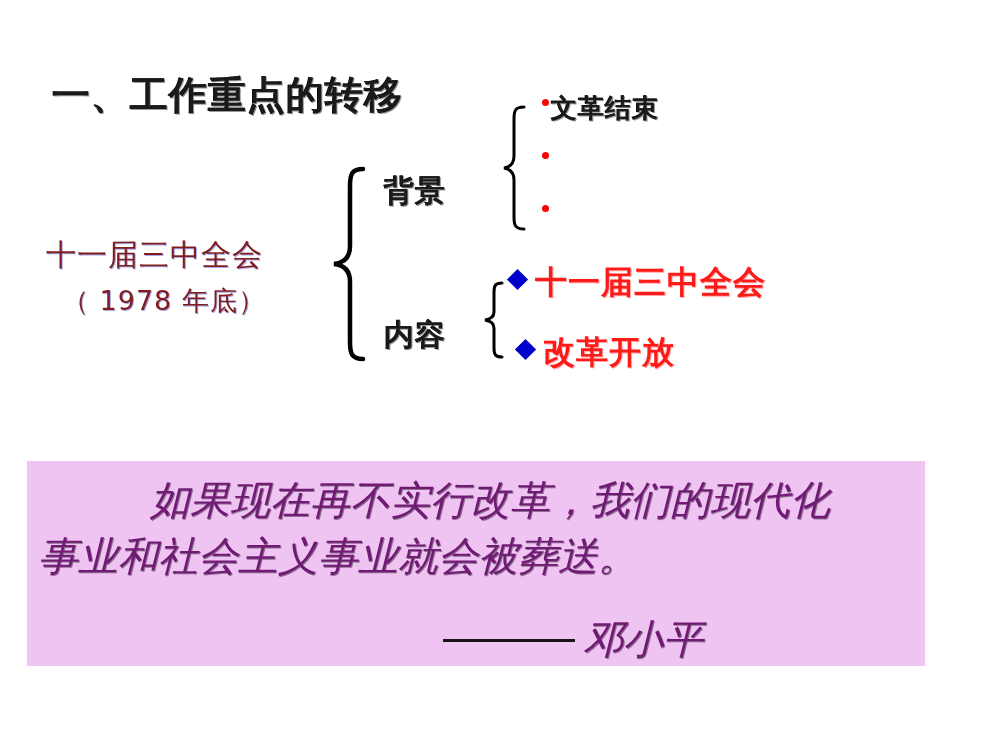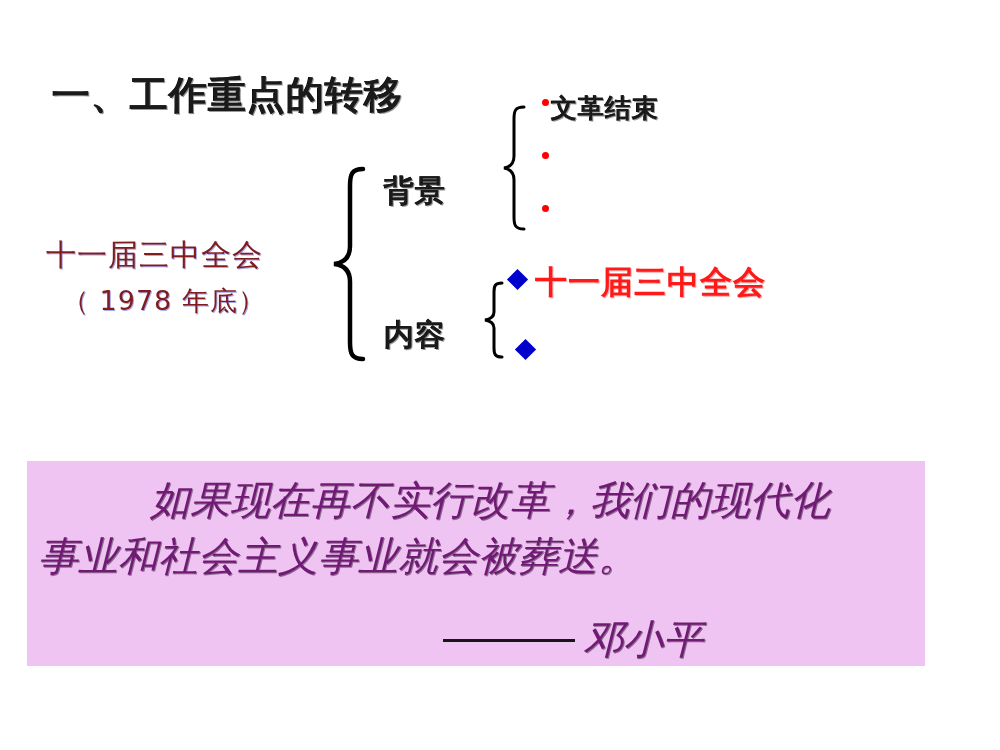--- a/index.html
+++ b/index.html
@@ -164,21 +164,21 @@
 </div>
 
 <svg class="brace" style="left:480px; top:280px;" width="24" height="80" viewBox="0 0 24 80">
   <path d="M22 3 C 15 3, 14 6, 14 12 L 14 32 C 14 37, 11 39, 5 40 C 11 41, 14 43, 14 48 L 14 68 C 14 74, 15 77, 22 77" fill="none" stroke="#000" stroke-width="3" stroke-linecap="round"></path>
 </svg>
 
 <div class="abs content-item outlined-red" style="left:506px; top:262px;">
   <span class="diamond"></span><span>十一届三中全会</span>
 </div>
 <div class="abs content-item outlined-red" style="left:514px; top:332px;">
-  <span class="diamond"></span>
+  <span class="diamond"></span><span>改革开放</span>
 </div>
 
 <div class="abs quote-box"></div>
 <div class="abs quote-line quote-l1">如果现在再不实行改革，我们的现代化</div>
 <div class="abs quote-line quote-l2">事业和社会主义事业就会被葬送。</div>
 <div class="abs quote-line quote-attr">
   <span class="dash"></span><span>邓小平</span>
 </div>
 
 </body></html>

